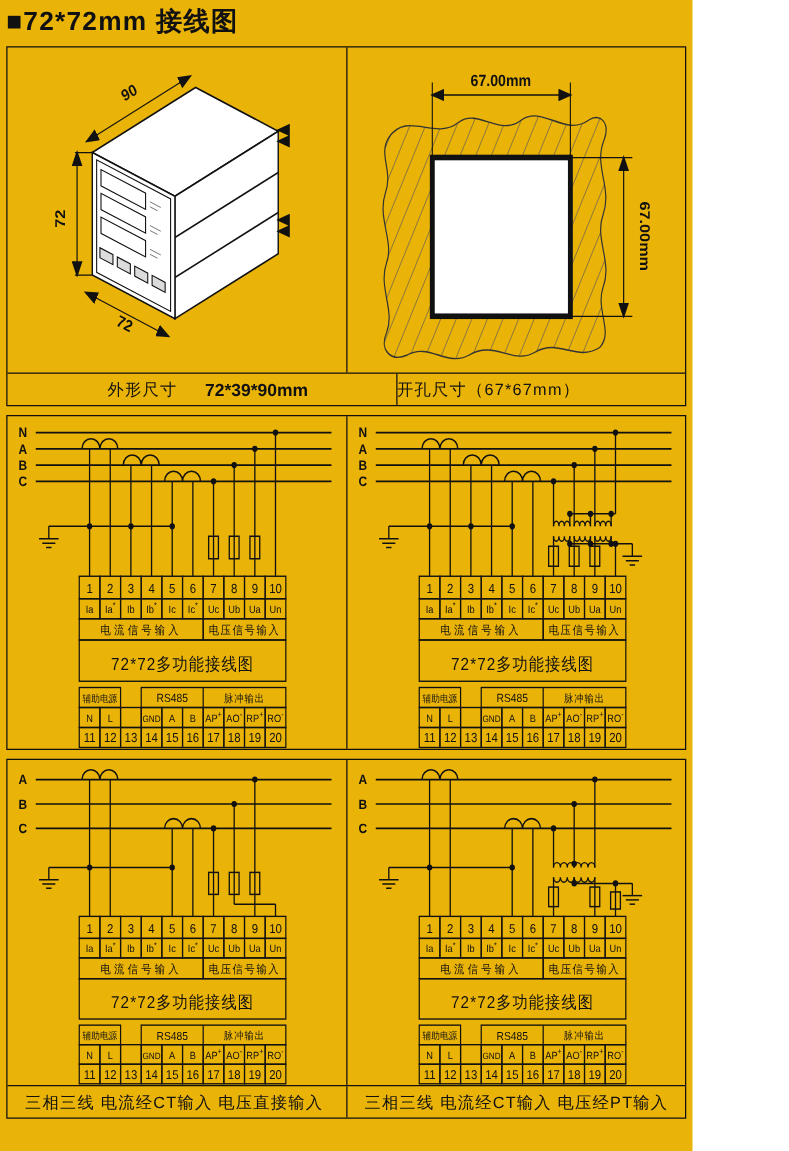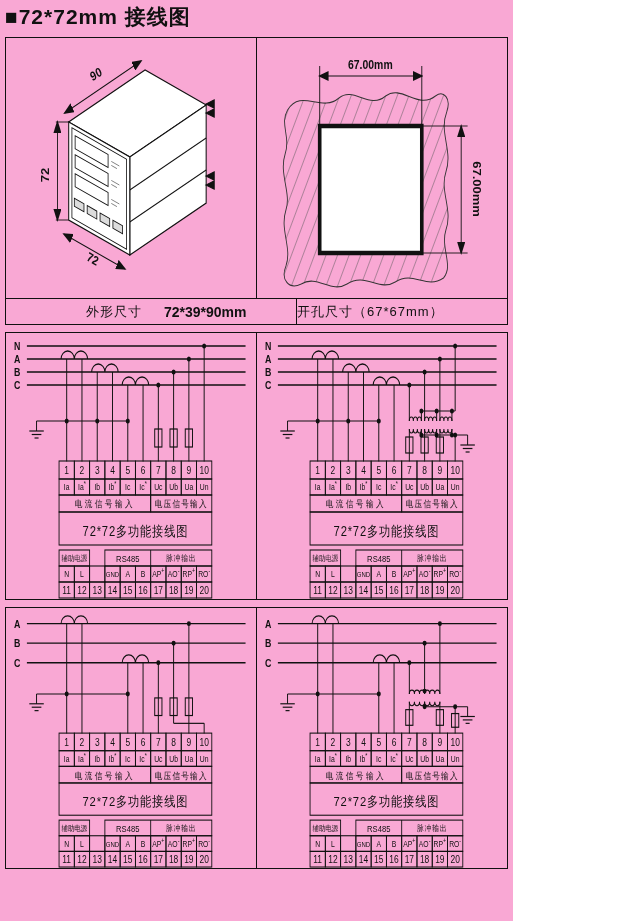--- a/index.html
+++ b/index.html
@@ -1,16 +1,16 @@
 <!DOCTYPE html>
 <html><head>
 <meta charset="utf-8">
 <style>
   html,body{margin:0;padding:0;background:#fff;}
-  .page{width:513px;height:921px;background:#f9a8d4;color:#111;
+  .page{width:554px;height:921px;background:#eab308;color:#111;
         font-family:"Liberation Sans",sans-serif;overflow:hidden;}
   h1{margin:3px 0 6px 5px;font-size:21px;font-weight:bold;letter-spacing:1px;
      font-family:"Liberation Sans",sans-serif;}
   .board{margin:0 5px 7px 5px;border:1.6px solid #111;}
   .row{display:flex;}
   .panel{flex:1 1 0;min-width:0;position:relative;}
   .panel.divider{border-right:1.6px solid #111;}
   .row.figs{height:260px;}
   .row.wires-mid{height:266px;}
   .row.wires-bot{height:260px;}
@@ -695,15 +695,19 @@
             <text x="189.5" y="261" text-anchor="middle" font-size="10.5">17</text>
             <rect x="199" y="249" width="19" height="16" fill="none" stroke="#111" stroke-width="1.1"></rect>
             <text x="208.5" y="261" text-anchor="middle" font-size="10.5">18</text>
             <rect x="218" y="249" width="19" height="16" fill="none" stroke="#111" stroke-width="1.1"></rect>
             <text x="227.5" y="261" text-anchor="middle" font-size="10.5">19</text>
             <rect x="237" y="249" width="19" height="16" fill="none" stroke="#111" stroke-width="1.1"></rect>
             <text x="246.5" y="261" text-anchor="middle" font-size="10.5">20</text>
           </svg>
       </div>
     </div>
+    <div class="caps">
+      <div class="cap divider wire-cap">三相三线 电流经CT输入 电压直接输入</div>
+      <div class="cap wire-cap">三相三线 电流经CT输入 电压经PT输入</div>
+    </div>
   </div>
 
 </div>
 
 </body></html>

